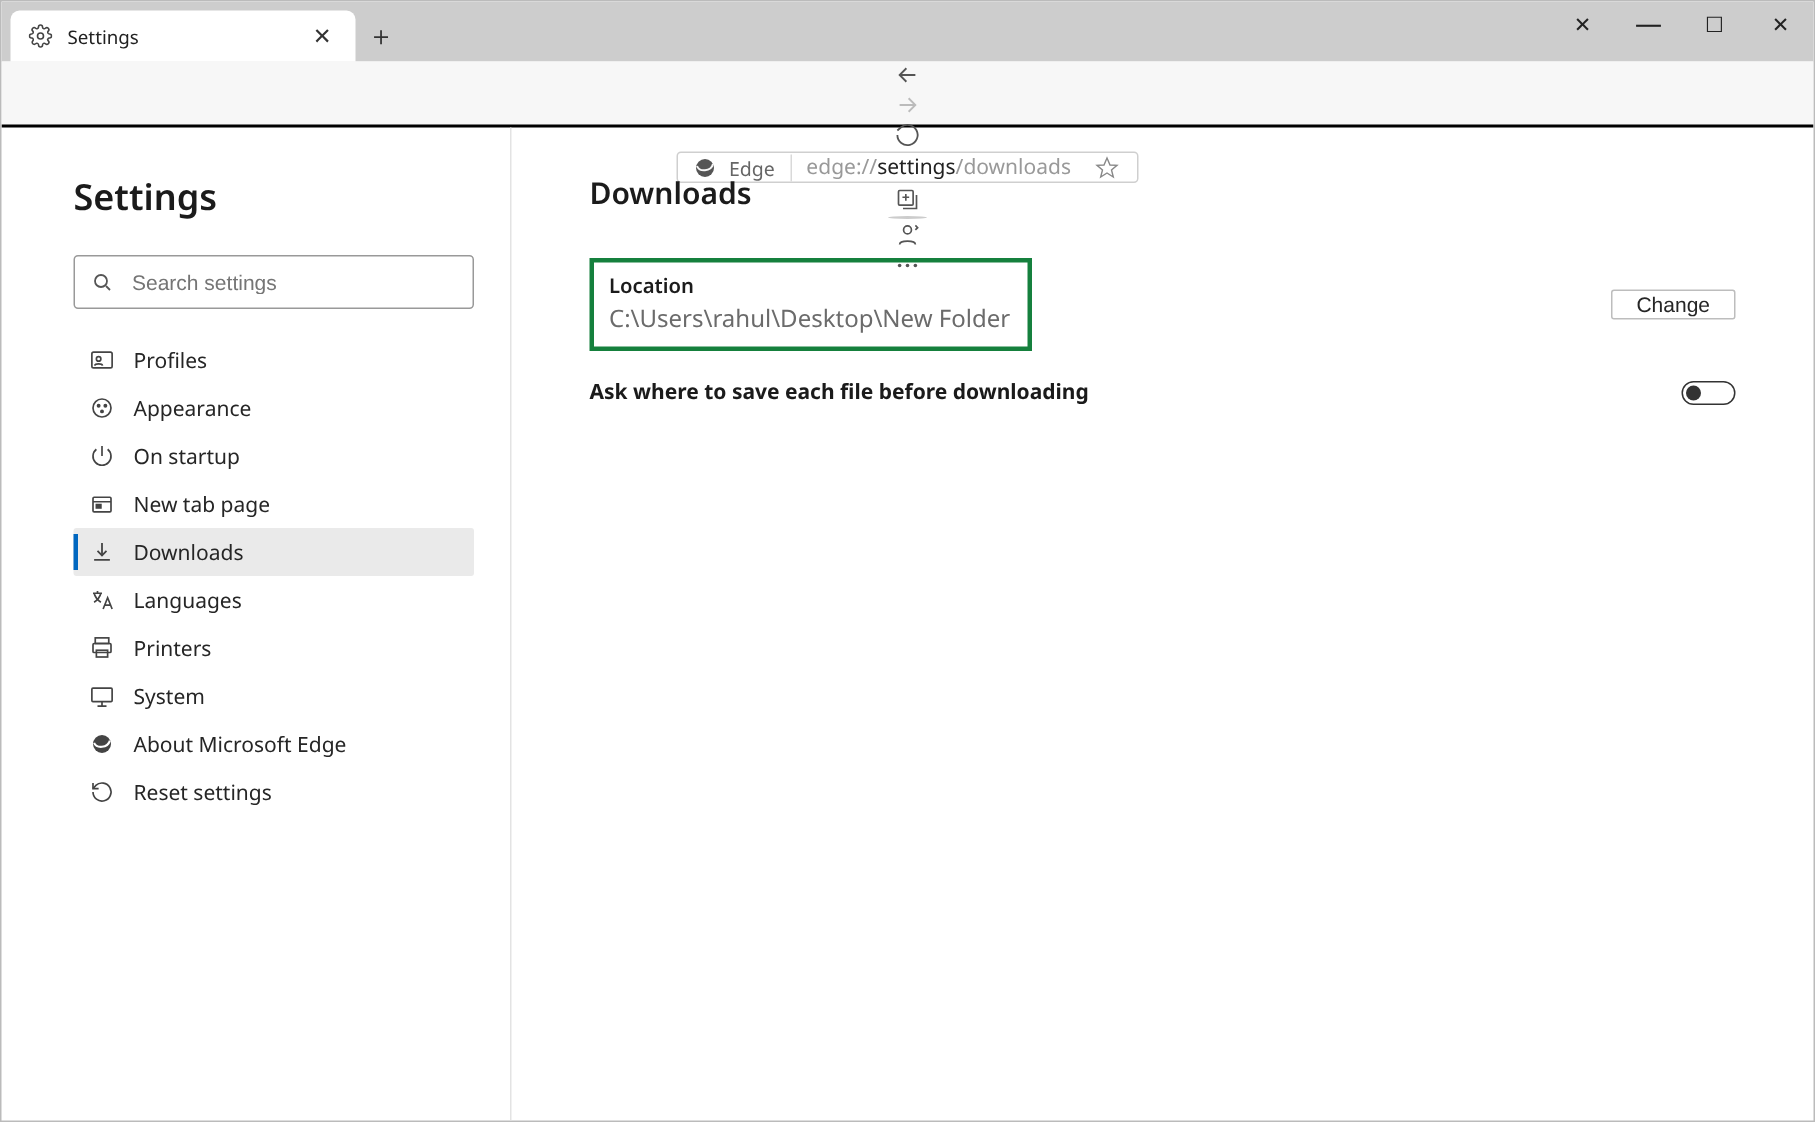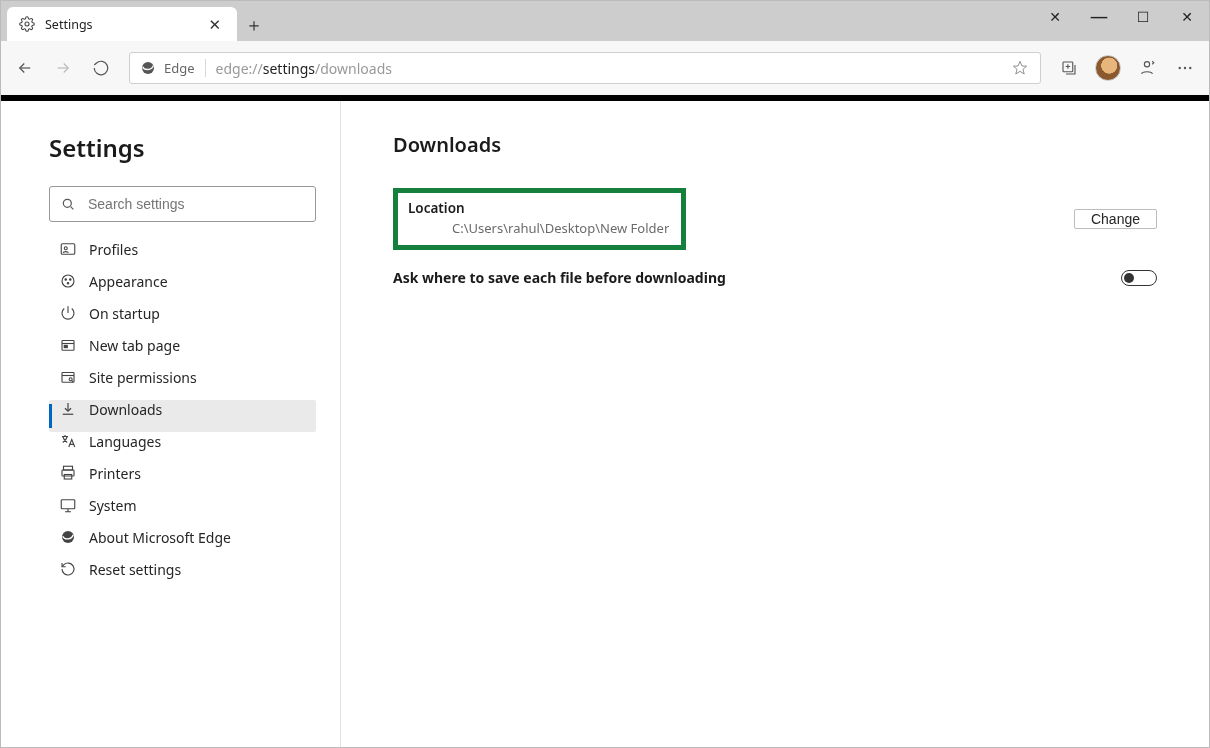--- a/index.html
+++ b/index.html
@@ -11,51 +11,51 @@
   .tab { height: 34px; background: #fff; margin-left: 6px; border-radius: 6px 6px 0 0; display: flex; align-items: center; padding: 0 10px 0 12px; min-width: 230px; position: relative; }
   .tab .tab-icon { width: 16px; height: 16px; margin-right: 10px; color: #444; }
   .tab .tab-title { font-size: 12.5px; color: #222; flex: 1; }
   .tab .tab-close { font-size: 15px; color: #333; padding: 2px 6px; cursor: pointer; }
   .new-tab { width: 34px; height: 34px; display: flex; align-items: center; justify-content: center; font-size: 18px; color: #333; cursor: pointer; }
   .titlebar-spacer { flex: 1; }
   .win-controls { display: flex; height: 40px; align-items: flex-start; }
   .win-btn { width: 44px; height: 30px; display: flex; align-items: center; justify-content: center; color: #222; font-size: 14px; cursor: pointer; }
 
   
-  .toolbar { height: 60px; background: #f7f7f7; border-bottom: 6px solid #000000; display: flex; align-items: center; padding: 0 6px; gap: 2px; }
+  .toolbar { height: 44px; background: #f7f7f7; border-bottom: 2px solid #000000; display: flex; align-items: center; padding: 0 6px; gap: 2px; flex-direction: column; }
   .tool-btn { width: 36px; height: 36px; display: flex; align-items: center; justify-content: center; color: #555; cursor: pointer; border-radius: 2px; }
   .tool-btn.disabled { color: #bbb; cursor: default; }
   .addr-group { flex: 1; display: flex; align-items: center; height: 32px; background: #fff; border: 1px solid #cfcfcf; border-radius: 3px; margin: 0 8px; padding: 0 6px; }
   .addr-identity { display: flex; align-items: center; gap: 8px; padding: 0 10px 0 4px; color: #666; font-size: 13px; border-right: 1px solid #d9d9d9; }
   .addr-identity svg { display: block; }
   .addr-url { flex: 1; padding: 0 10px; font-size: 14px; color: #777; white-space: nowrap; }
   .addr-url .dim { color: #999; }
   .addr-url .strong { color: #222; }
   .addr-star { color: #888; padding: 0 6px; cursor: pointer; }
   .avatar { width: 26px; height: 26px; border-radius: 50%; background: radial-gradient(circle at 55% 40%, #e8b67a 0 40%, #8a5a2e 42% 100%); margin: 0 6px; border: 1px solid #ccc; }
   
   
   .content { display: flex; height: calc(100% - 84px); }
   .sidebar { width: 340px; border-right: 1px solid #e3e3e3; padding: 26px 24px 0 48px; }
   .page-title { font-size: 24px; font-weight: 600; color: #1b1b1b; margin: 4px 0 22px 0; }
   .search-box { display: flex; align-items: center; height: 20px; border: 1px solid #999; border-radius: 3px; padding: 17px 10px; }
   .search-box svg { width: 16px; height: 16px; color: #555; margin-right: 10px; }
   .search-box input { border: none; outline: none; flex: 1; font-size: 14px; color: #333; background: transparent; }
   .nav { margin-top: 18px; }
-  .nav-item { display: flex; align-items: flex-start; height: 32px; padding: 0 10px; font-size: 14px; color: #262626; cursor: pointer; border-radius: 2px; position: relative; }
+  .nav-item { display: flex; align-items: center; height: 32px; padding: 0 10px; font-size: 14px; color: #262626; cursor: pointer; border-radius: 2px; position: relative; }
   .nav-item svg, .nav-item .icon-slot { width: 18px; height: 18px; margin-right: 12px; color: #444; flex-shrink: 0; }
   .nav-item.selected { background: #eaeaea; }
   .nav-item.selected::before { content: ""; position: absolute; left: 0; top: 4px; bottom: 4px; width: 3px; background: #0067c0; }
 
   .main { flex: 1; padding: 30px 52px 0 52px; }
   .main h1 { font-size: 20px; font-weight: 600; color: #1b1b1b; margin: 0 0 30px 0; }
   .location-row { display: flex; align-items: center; justify-content: space-between; margin-bottom: 18px; }
-  .location-block { border: 5px solid #15803d; padding: 6px 12px 8px 10px; min-width: 215px; }
+  .location-block { border: 3px solid #15803d; padding: 6px 12px 8px 10px; min-width: 215px; }
   .loc-label { font-size: 13.5px; font-weight: 600; color: #1b1b1b; margin-bottom: 2px; }
-  .loc-path { font-size: 13px; color: #6b6b6b; margin-left: 44px; }
+  .loc-path { font-size: 16px; color: #6b6b6b; }
   .change-btn { height: 20px; padding: 0 16px; border: 1px solid #bdbdbd; background: #fff; font-size: 14px; color: #262626; cursor: pointer; border-radius: 2px; }
   
   .toggle-row { display: flex; align-items: center; justify-content: space-between; }
   .toggle-label { font-size: 14px; font-weight: 700; color: #1b1b1b; }
   .toggle { width: 36px; height: 16px; border: 1px solid #333; border-radius: 16px; position: relative; cursor: pointer; }
   .toggle .knob { position: absolute; left: 2px; top: 2px; width: 10px; height: 10px; background: #333; border-radius: 50%; }
 
   svg { display: block; }
 </style>
 </head>
@@ -184,31 +184,20 @@
         </div>
         <div class="nav-item">
           <span class="icon-slot">
             <svg viewBox="0 0 24 24" fill="none" stroke="currentColor" stroke-width="1.5">
               <rect x="4" y="6" width="16" height="13" rx="1"></rect>
               <path d="M4 10h16"></path>
               <rect x="7" y="12.5" width="4" height="3" fill="currentColor"></rect>
             </svg>
           </span>
           <span>New tab page</span>
-        </div>
-        <div class="nav-item">
-          <span class="icon-slot">
-            <svg viewBox="0 0 24 24" fill="none" stroke="currentColor" stroke-width="1.5">
-              <rect x="4" y="6" width="16" height="13" rx="1"></rect>
-              <path d="M4 10h16"></path>
-              <circle cx="15.5" cy="15" r="2"></circle>
-              <path d="M16.8 16.5l2 2"></path>
-            </svg>
-          </span>
-          <span>Site permissions</span>
         </div>
         <div class="nav-item selected">
           <span class="icon-slot">
             <svg viewBox="0 0 24 24" fill="none" stroke="currentColor" stroke-width="1.6">
               <path d="M12 4v10"></path>
               <path d="M8 11l4 4 4-4"></path>
               <path d="M5 19h14"></path>
             </svg>
           </span>
           <span>Downloads</span>

